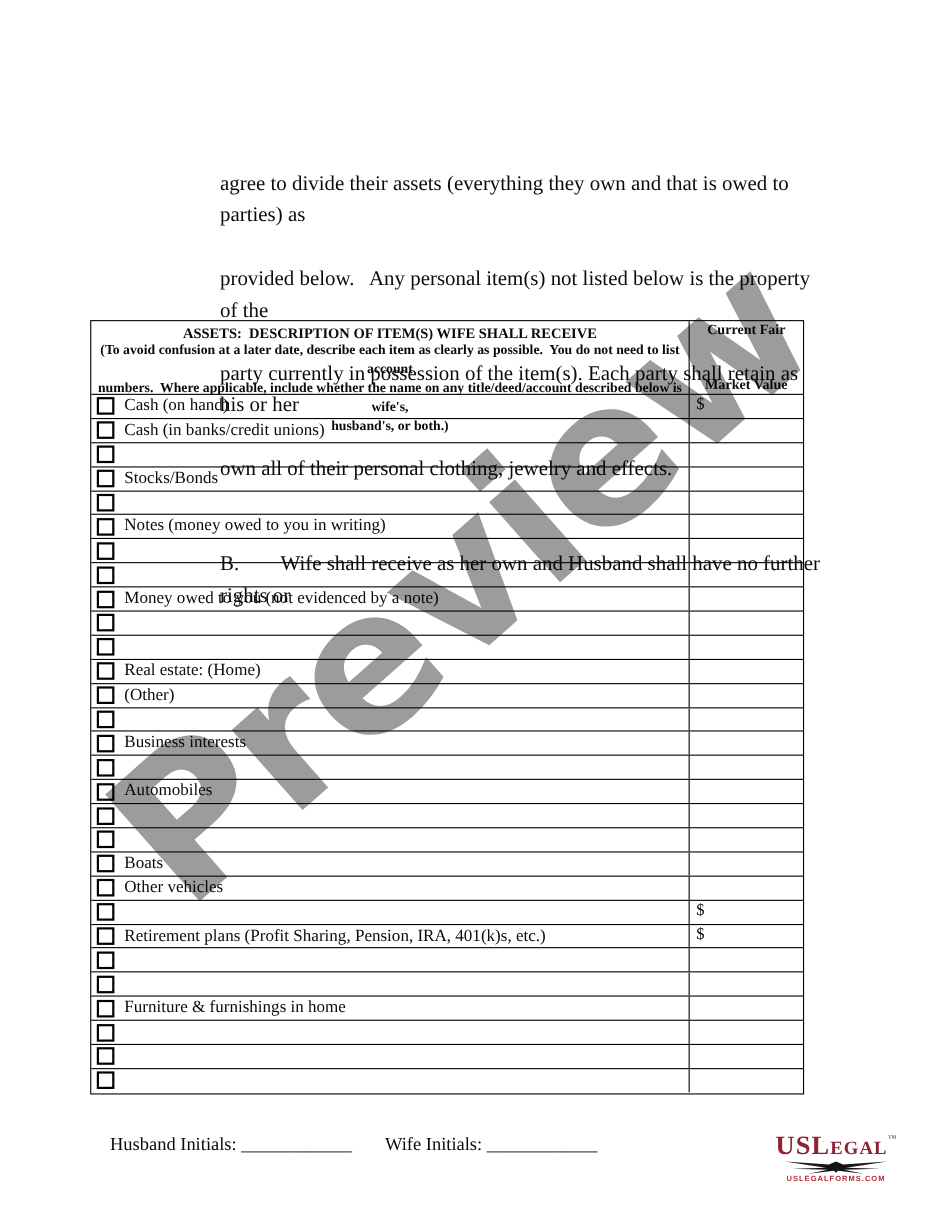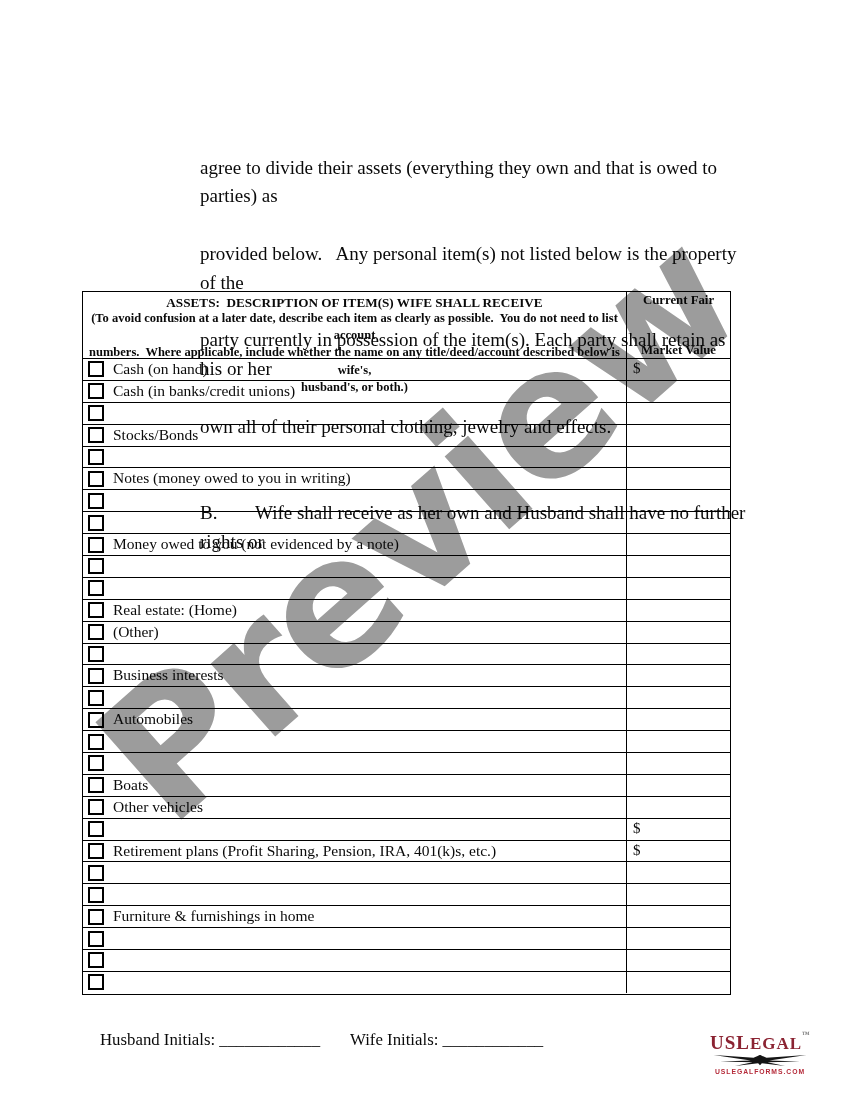--- a/index.html
+++ b/index.html
@@ -54,21 +54,21 @@
     mix-blend-mode:multiply; z-index:5; pointer-events:none; white-space:nowrap;
   }
 
   
   .initials { position:absolute; top:1030px; font-size:16.8px; white-space:pre; }
   .initials.husband { left:100px; }
   .initials.wife { left:350px; }
 
   .logo { position:absolute; left:700px; top:1022px; width:120px; text-align:center; }
   .logo-word { color:#8b2332; font-weight:bold; letter-spacing:1px; line-height:26px; white-space:nowrap; }
-  .logo-word .big { font-size:19px;text-align:center; }
+  .logo-word .big { font-size:24px;text-align:center; }
   .logo-word .small { font-size:17px; }
   .logo-word .tm { font-size:8px; color:#777; vertical-align:12px; letter-spacing:0; }
   .logo-eagle { margin-top:-3px; }
   .logo-eagle svg { display:block; margin:0 auto; }
   .logo-site {
     margin-top:1px; color:#b52b3a; font-family:"Liberation Sans", sans-serif;
     font-size:6.8px; font-weight:bold; letter-spacing:0.14em; white-space:nowrap;
   }
 </style>
 </head>

